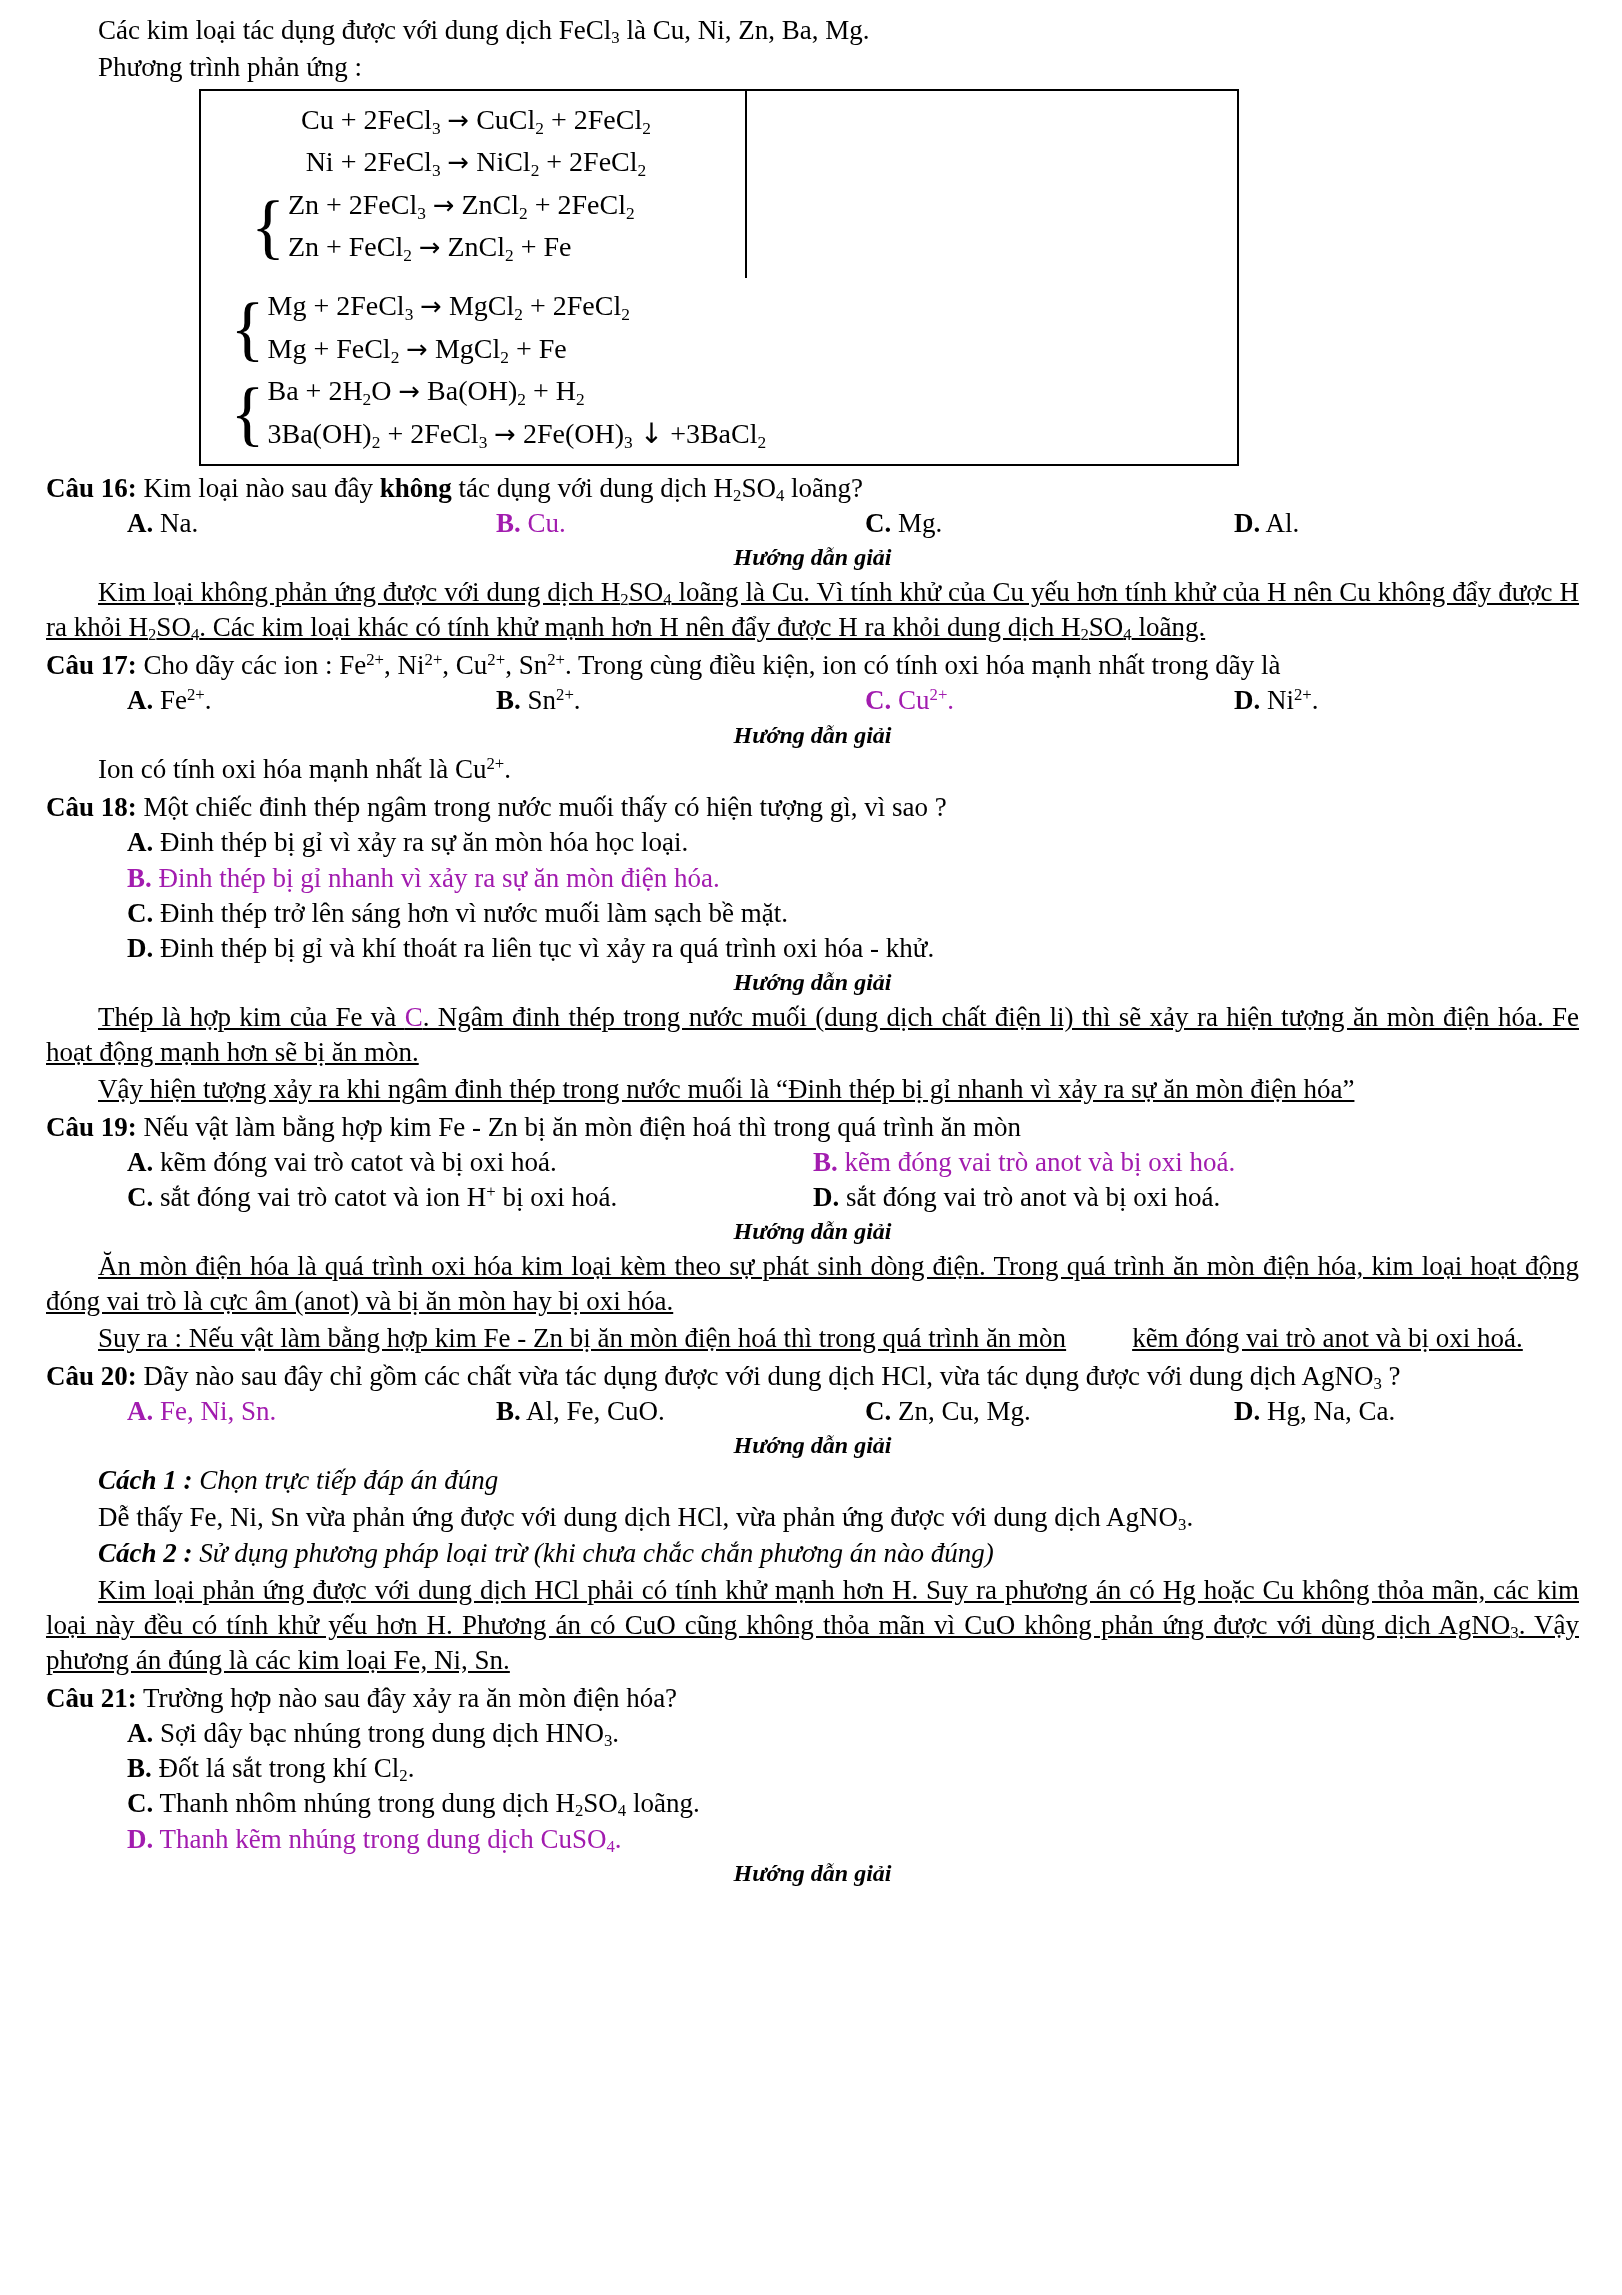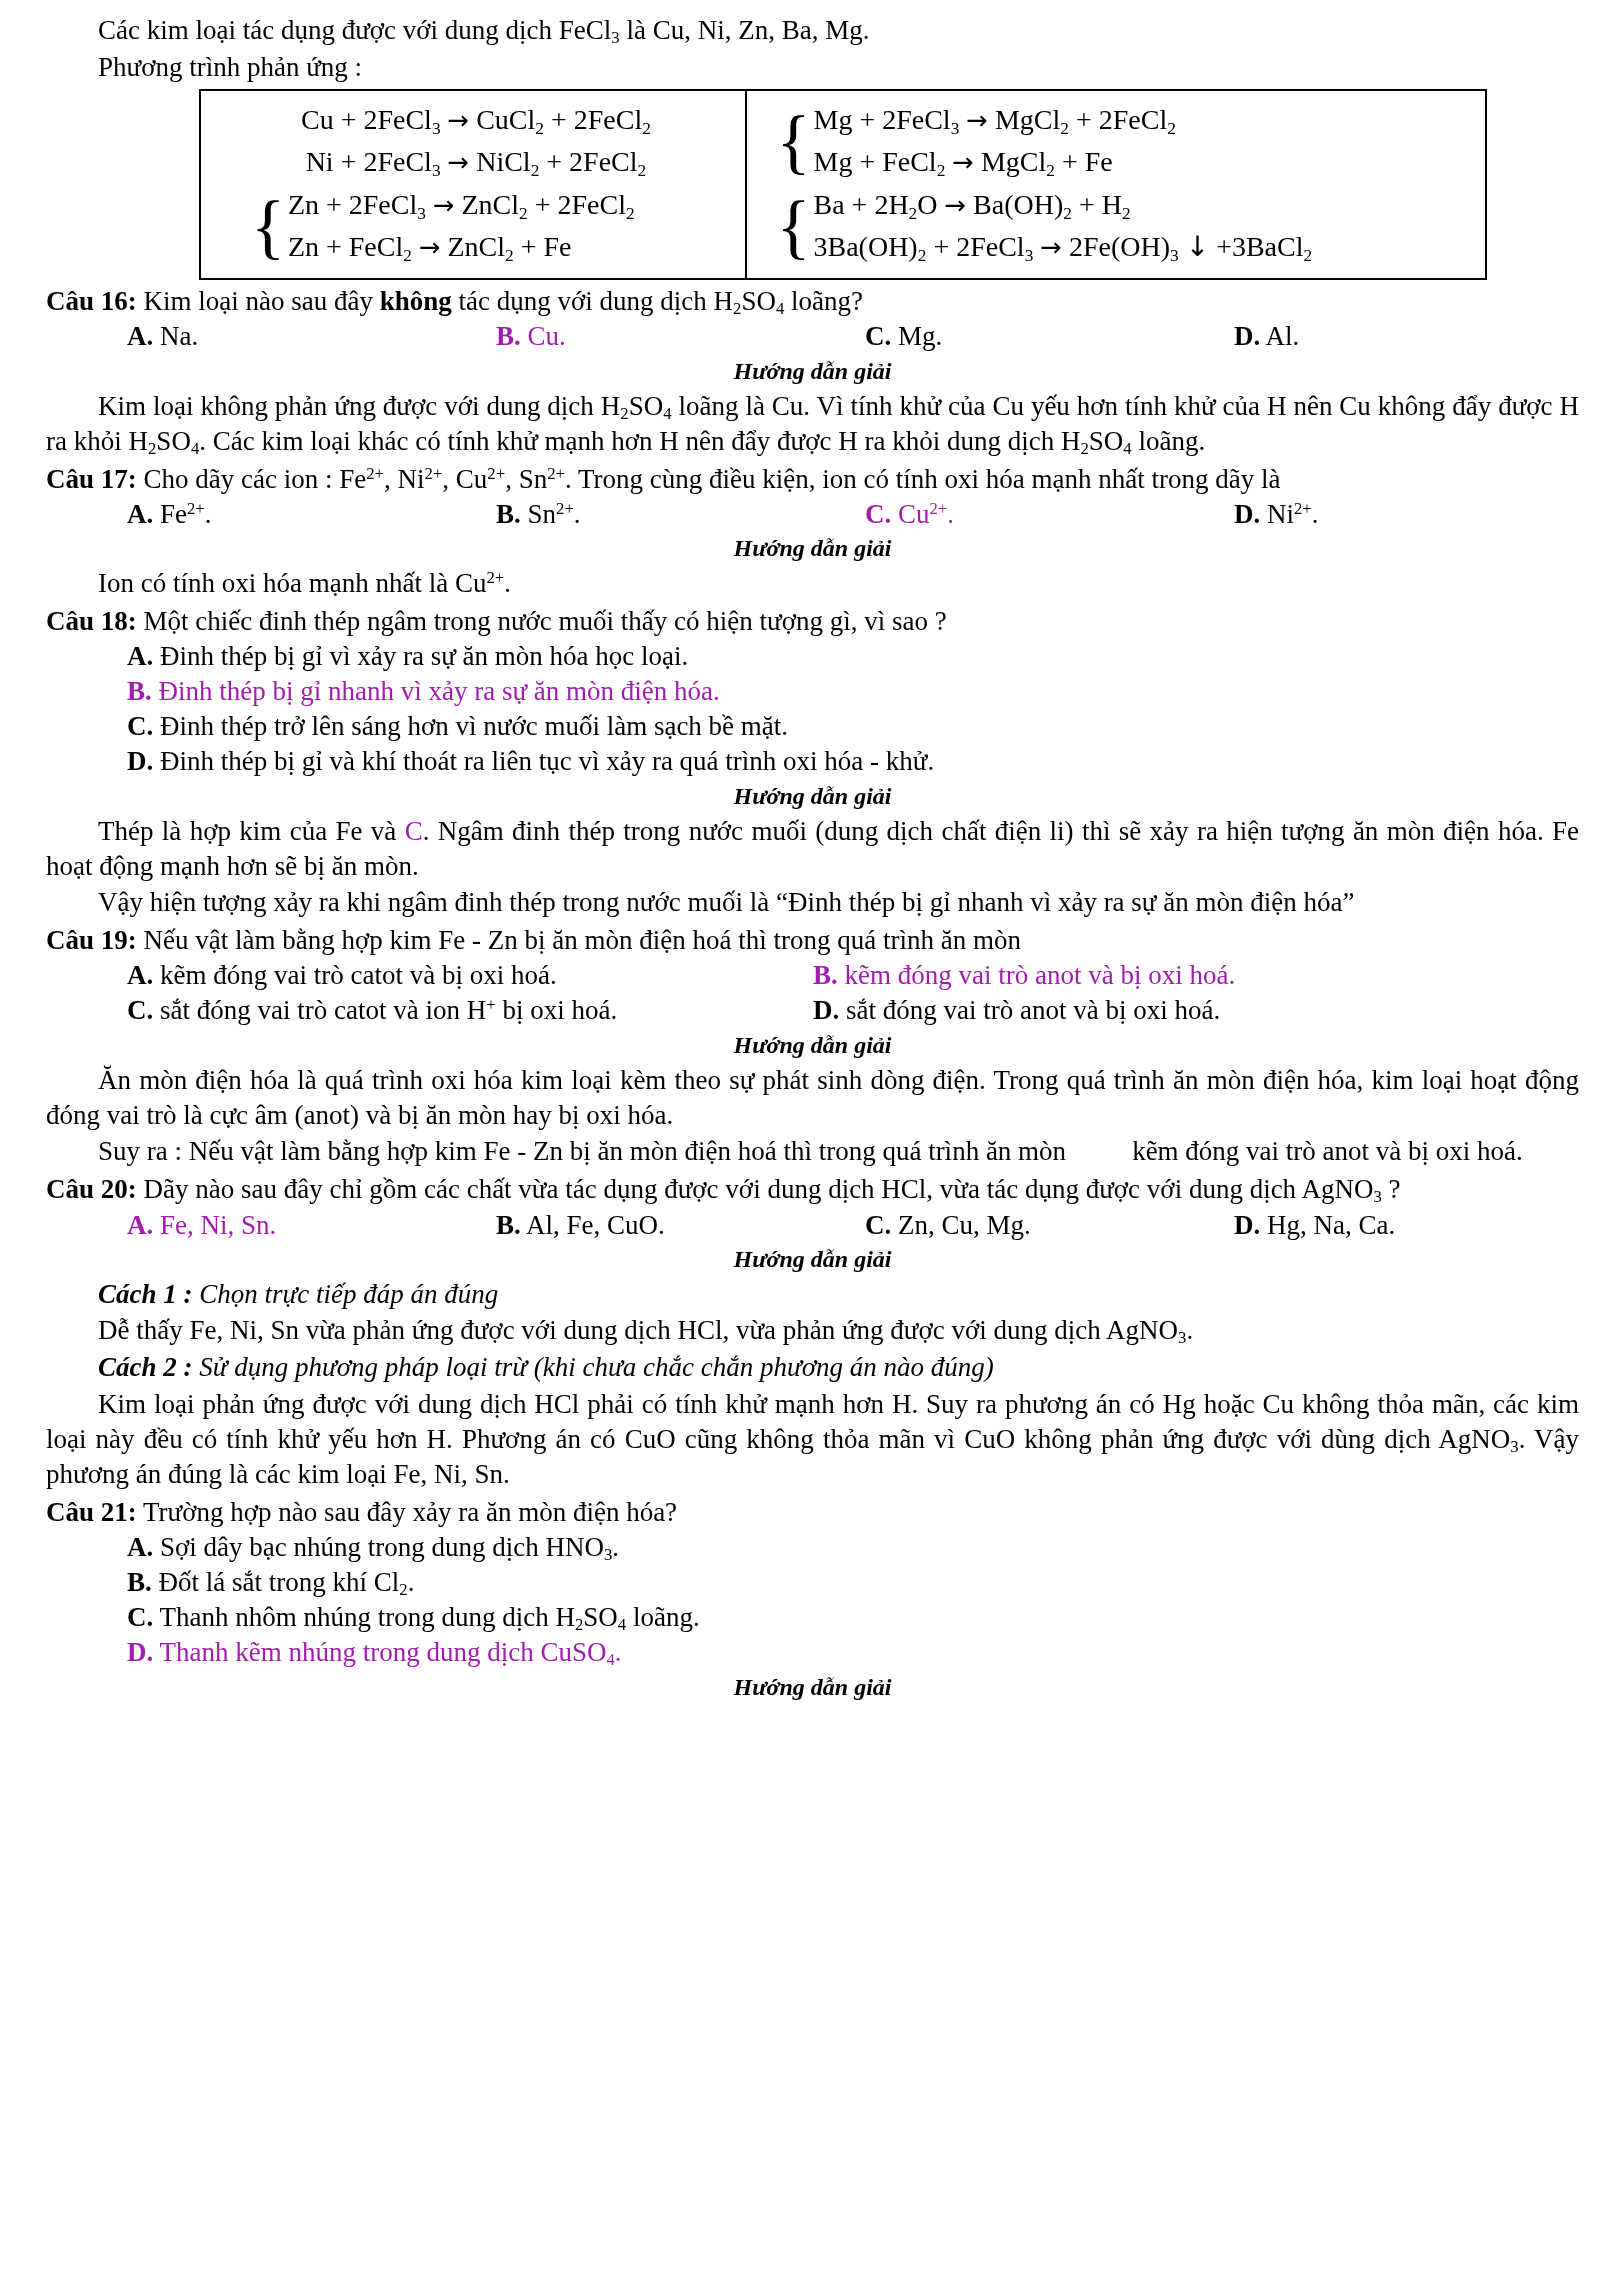--- a/index.html
+++ b/index.html
@@ -42,24 +42,25 @@
     text-align: center;
     font-weight: bold;
     font-style: italic;
     font-size: 24px;
     margin: 1.5px 0 1.5px 0;
   }
 
   
   .eqbox {
     border: 2.2px solid #000;
-    width: 1288px;
+    width: 1040px;
     margin: 4.4px 0 4.4px 153px;
     box-sizing: border-box;
     display: flex;
+    flex-direction: column;
   }
   .eqcol {
     padding: 7.4px 0 8.8px 0;
     box-sizing: border-box;
   }
   .eqcol.left  { width: 546px; border-right: 2.2px solid #000; padding-left: 5.9px;}
   .eqcol.right { flex: 1; padding-left: 29.5px; }
 
   .eqline {
     font-size: 28px;
@@ -95,21 +96,21 @@
     margin: 0;
   }
   .ansrow .cell { flex: 0 0 auto; }
   .w4a { width: 369px; }
   .w4b { width: 369px; }
   .w4c { width: 369px; }
   .w2a { width: 686px; }
 
   .q { margin: 2.9px 0 0 0; }
   .para-nj { margin: 0 0 1.5px 0; text-indent: 52px; }
-  .flow { margin: 0 0 1.5px 0; text-align: justify; }
+  .flow { margin: 0 0 1.5px 0; text-align: justify; text-decoration: underline; }
 
   .arrow { font-family: "DejaVu Sans", sans-serif; font-size: 0.92em; }
   .downarrow { font-family: "DejaVu Sans", sans-serif; }
 
   .spacer-wide { display: inline-block; width: 66px; }
 </style>
 </head>
 <body>
 
 <div class="page">

